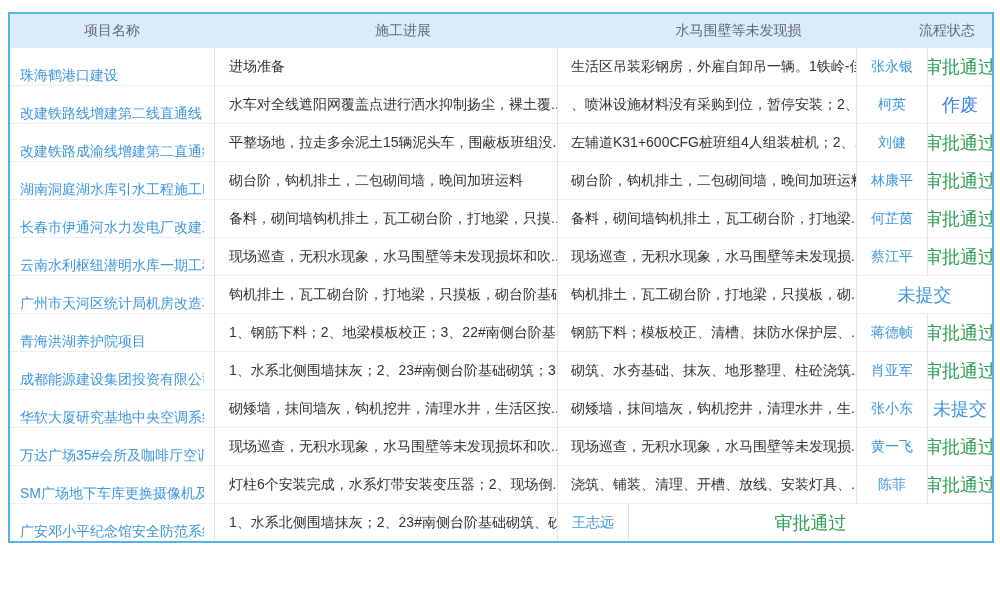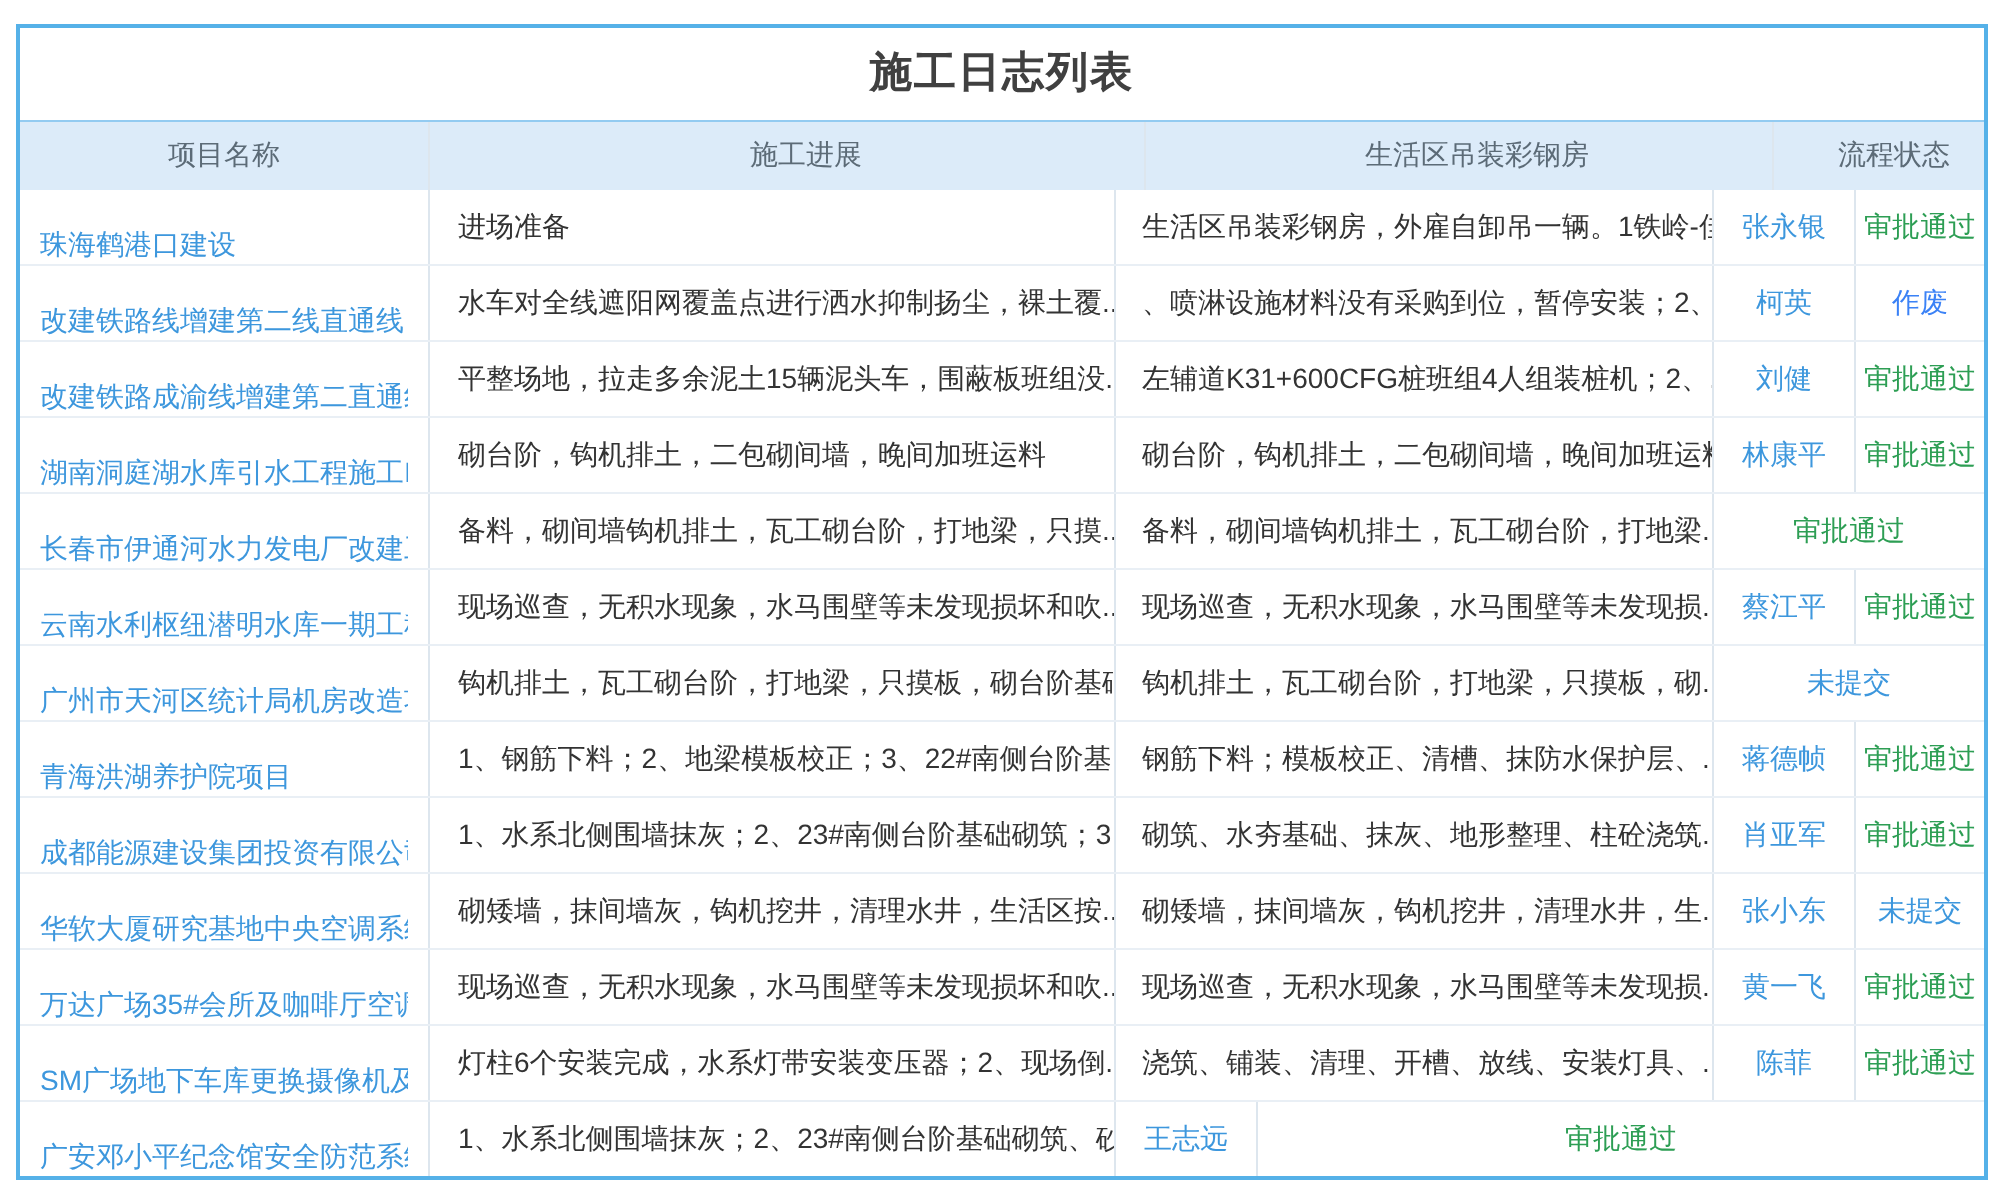--- a/index.html
+++ b/index.html
@@ -71,32 +71,31 @@
   .c4 { width: 71px;  flex: 0 0 71px; justify-content: center; text-align: left; padding: 0 4px; }
   .c5 { flex: 1 1 auto; justify-content: center; text-align: center; padding: 0 4px; }
   .project-link {
     color: #3d97dd;
     cursor: pointer;
     overflow: hidden;
     white-space: nowrap;
     margin-top: 19px;
   }
   .reporter-name { color: #3d97dd; }
-  .status-text { font-size: 14px; }
+  .status-text { font-size: 18px; }
 </style>
 </head>
 <body>
 
 <div class="table-wrap">
-  <div class="title-bar">施工日志列表</div>
 
   <div class="header-row">
     <div class="cell c1">项目名称</div>
     <div class="cell c2">施工进展</div>
-    <div class="cell c3">生活区吊装彩钢房</div>
+    <div class="cell c3">水马围壁等未发现损</div>
     <div class="cell c5">流程状态</div>
   </div>
 
   <div>
       <div class="row">
     <div class="cell c1">
       <span class="project-link">珠海鹤港口建设</span>
     </div>
     <div class="cell c2">进场准备</div>
     <div class="cell c3">生活区吊装彩钢房，外雇自卸吊一辆。1铁岭-佳...</div>
@@ -145,20 +144,23 @@
     <div class="cell c5">
       <span class="status-text" style="color: rgb(45, 158, 84);">审批通过</span>
     </div>
   </div>
       <div class="row">
     <div class="cell c1">
       <span class="project-link">长春市伊通河水力发电厂改建工程</span>
     </div>
     <div class="cell c2">备料，砌间墙钩机排土，瓦工砌台阶，打地梁，只摸...</div>
     <div class="cell c3">备料，砌间墙钩机排土，瓦工砌台阶，打地梁...</div>
+    <div class="cell c4">
+      <span class="reporter-name">何芷茵</span>
+    </div>
     <div class="cell c5">
       <span class="status-text" style="color: rgb(45, 158, 84);">审批通过</span>
     </div>
   </div>
       <div class="row">
     <div class="cell c1">
       <span class="project-link">云南水利枢纽潜明水库一期工程...</span>
     </div>
     <div class="cell c2">现场巡查，无积水现象，水马围壁等未发现损坏和吹...</div>
     <div class="cell c3">现场巡查，无积水现象，水马围壁等未发现损...</div>

